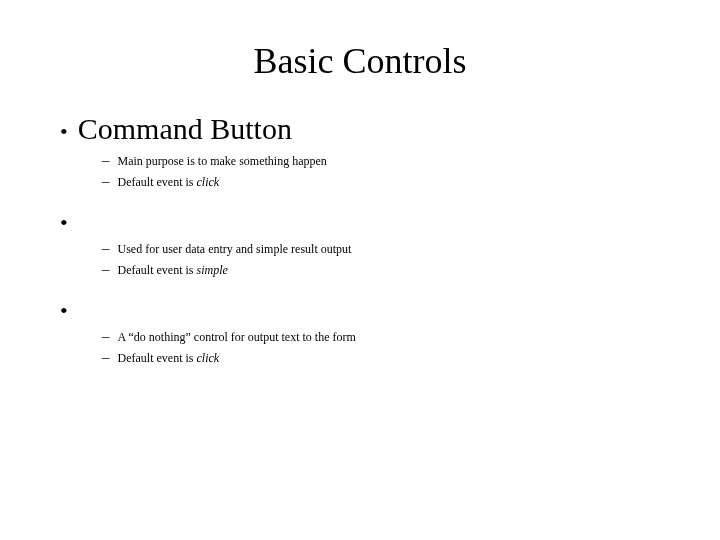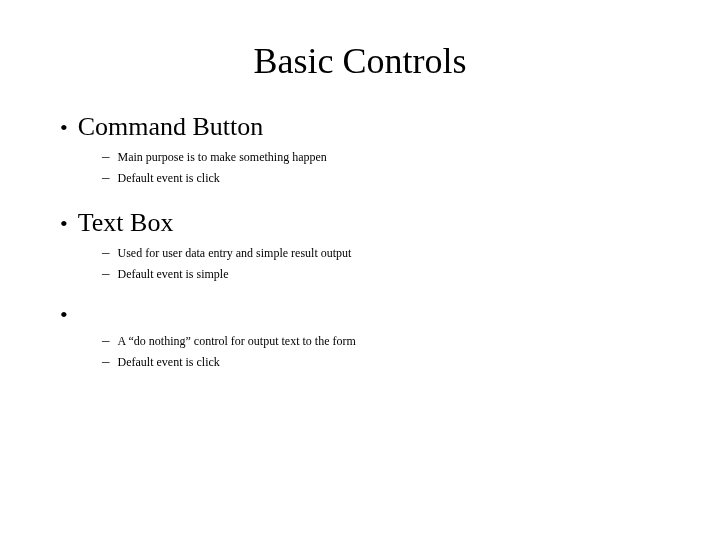--- a/index.html
+++ b/index.html
@@ -45,21 +45,21 @@
     }
 
     .bullet-dot {
       font-size: 22px;
       margin-right: 10px;
       line-height: 1;
       color: #000;
     }
 
     .bullet-main-text {
-      font-size: 26px;
+      font-size: 30px;
       font-weight: normal;
       color: #000000;
     }
 
     .sub-bullets {
       margin-left: 42px;
     }
 
     .sub-bullet {
       display: flex;
@@ -73,20 +73,21 @@
       color: #000;
     }
 
     .sub-text {
       font-size: 12px;
       color: #000000;
       line-height: 1.5;
     }
 
     .italic {
+      font-style: italic;
     }
   </style>
 </head>
 <body>
 
 <div class="slide">
   <h1 class="slide-title">Basic Controls</h1>
 
   <div class="bullet-section">
     <div class="bullet-main">
@@ -101,21 +102,20 @@
       <div class="sub-bullet">
         <span class="sub-dash">–</span>
         <span class="sub-text">Default event is <span class="italic">click</span></span>
       </div>
     </div>
   </div>
 
   <div class="bullet-section">
     <div class="bullet-main">
       <span class="bullet-dot">•</span>
-      <span class="bullet-main-text">Text Box</span>
     </div>
     <div class="sub-bullets">
       <div class="sub-bullet">
         <span class="sub-dash">–</span>
         <span class="sub-text">Used for user data entry and simple result output</span>
       </div>
       <div class="sub-bullet">
         <span class="sub-dash">–</span>
         <span class="sub-text">Default event is <span class="italic">simple</span></span>
       </div>

